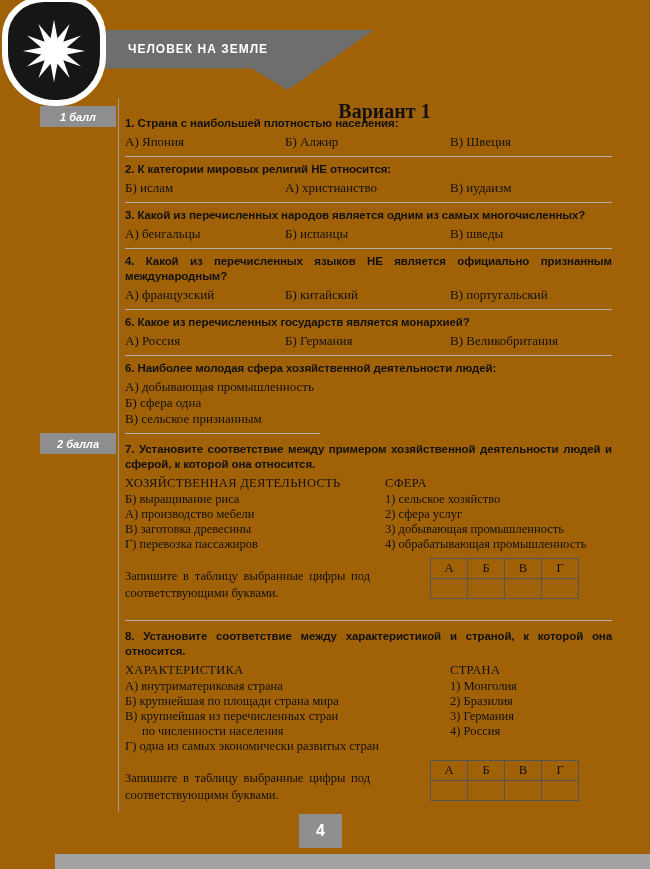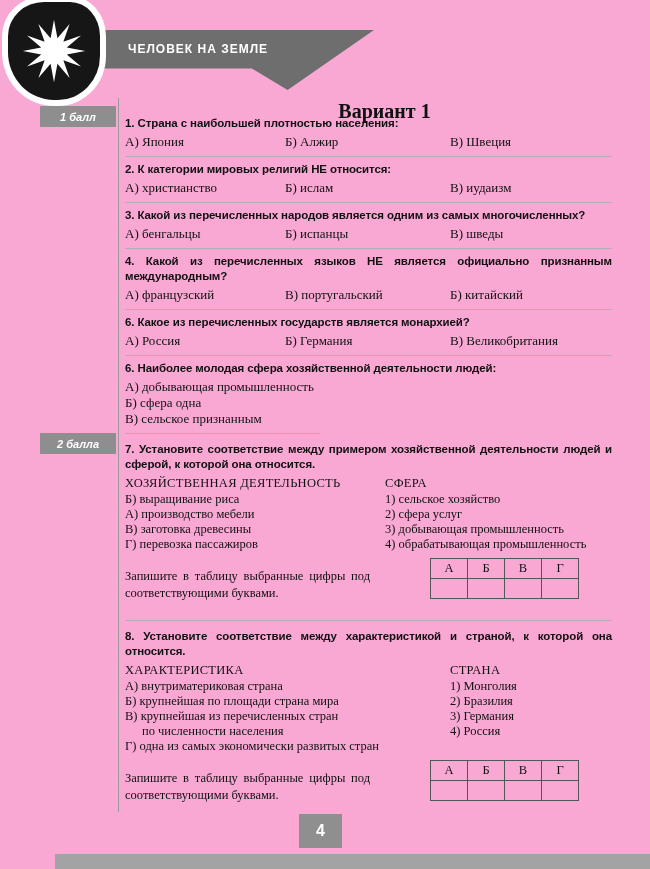--- a/index.html
+++ b/index.html
@@ -1,18 +1,18 @@
 <!DOCTYPE html>
 <html><head>
 <meta charset="utf-8">
 <style>
   html,body { margin:0; padding:0; background:#e8e8e8; }
   .page {
     position:relative; width:650px; height:869px; margin:0 auto;
-    background:#f9a8d4; overflow:hidden;
+    background:#a16207; overflow:hidden;
     font-family:"Liberation Serif", serif; color:#111;
   }
 
   
   .banner {
     position:absolute; left:76px; top:30px; width:298px; height:60px;
     background:#6e6e6e;
     clip-path: polygon(0 0, 100% 0, 71% 100%, 59% 64%, 0 64%);
     z-index:1;
   }
@@ -123,43 +123,43 @@
         <span>А) Япония</span>
         <span>Б) Алжир</span>
         <span>В) Швеция</span>
       </div>
     </section>
     <hr class="sep">
 
     <section>
       <p class="stem">2. К категории мировых религий НЕ относится:</p>
       <div class="opts">
+        <span>Б) ислам</span>
         <span>А) христианство</span>
-        <span>Б) ислам</span>
         <span>В) иудаизм</span>
       </div>
     </section>
     <hr class="sep">
 
     <section>
       <p class="stem">3. Какой из перечисленных народов является одним из самых многочисленных?</p>
       <div class="opts">
         <span>А) бенгальцы</span>
         <span>Б) испанцы</span>
         <span>В) шведы</span>
       </div>
     </section>
     <hr class="sep">
 
     <section>
       <p class="stem">4. Какой из перечисленных языков НЕ является официально признанным международным?</p>
       <div class="opts">
         <span>А) французский</span>
+        <span>Б) китайский</span>
         <span>В) португальский</span>
-        <span>Б) китайский</span>
       </div>
     </section>
     <hr class="sep">
 
     <section>
       <p class="stem">6. Какое из перечисленных государств является монархией?</p>
       <div class="opts">
         <span>А) Россия</span>
         <span>Б) Германия</span>
         <span>В) Великобритания</span>

